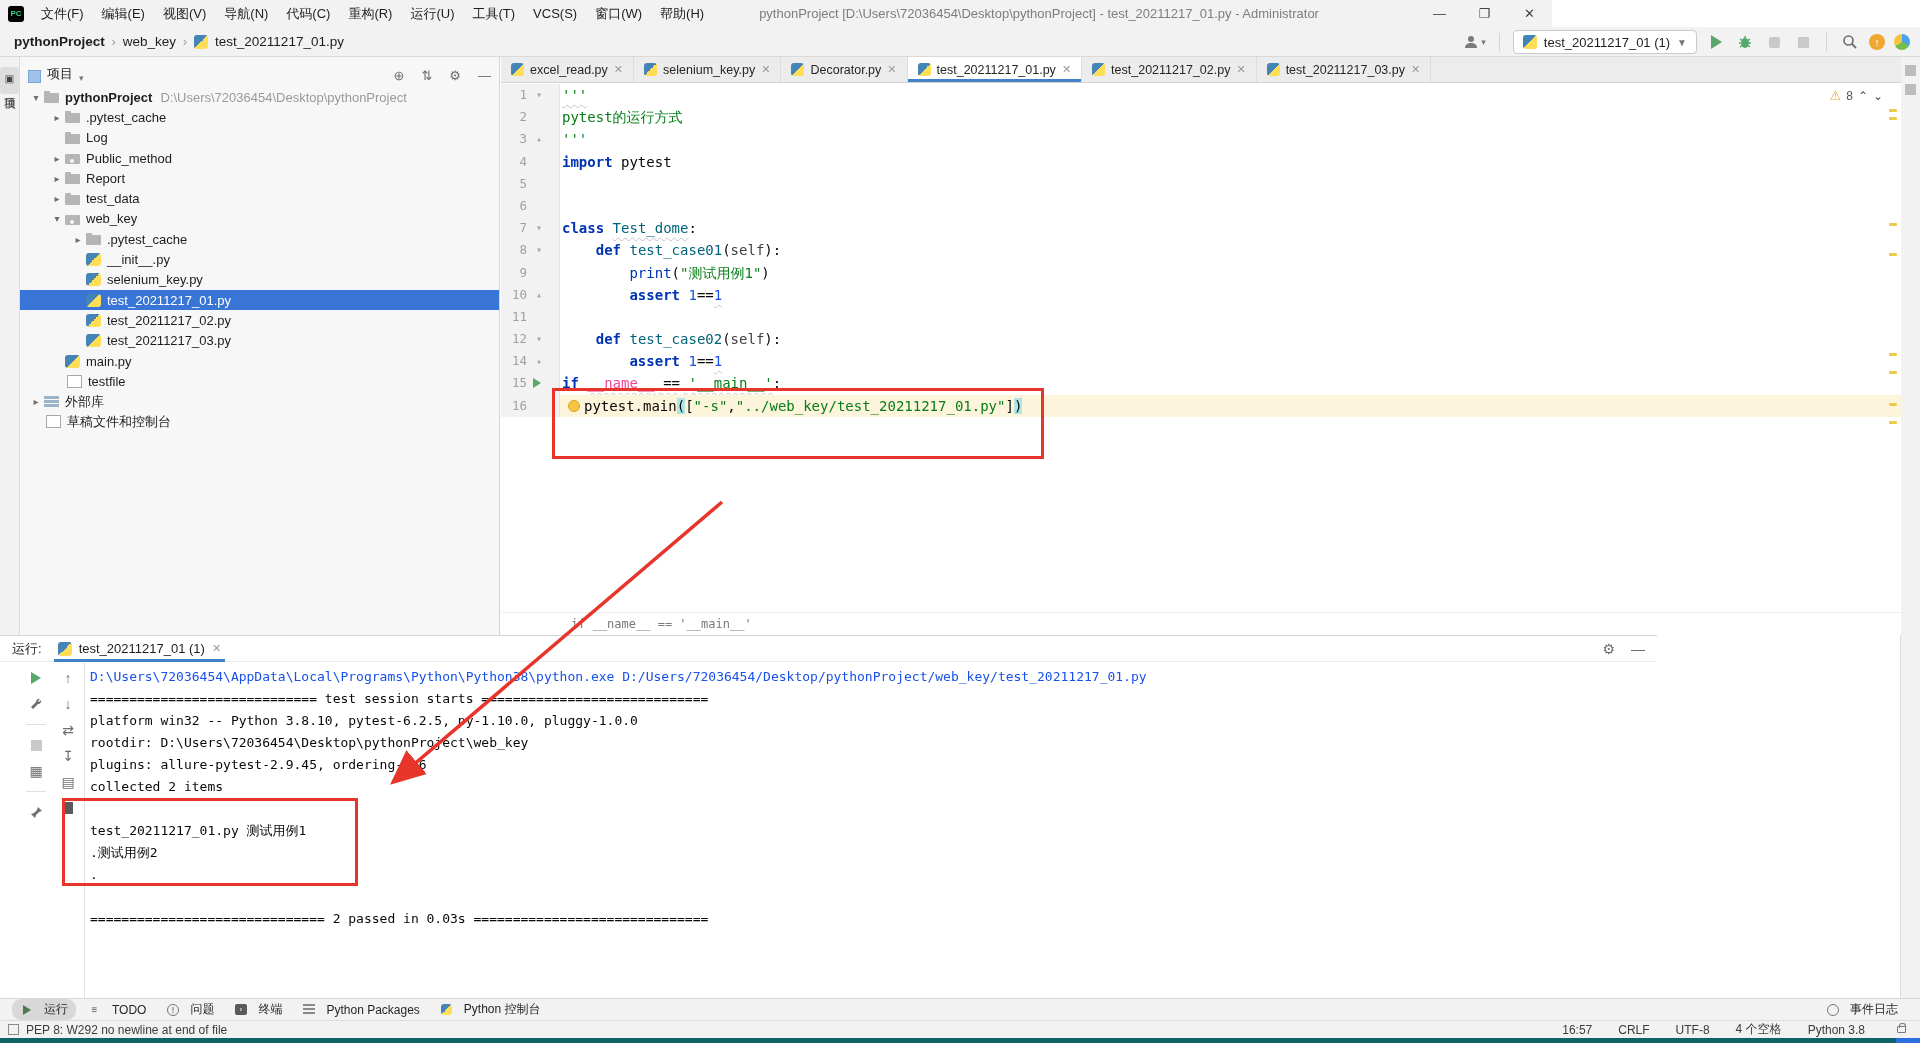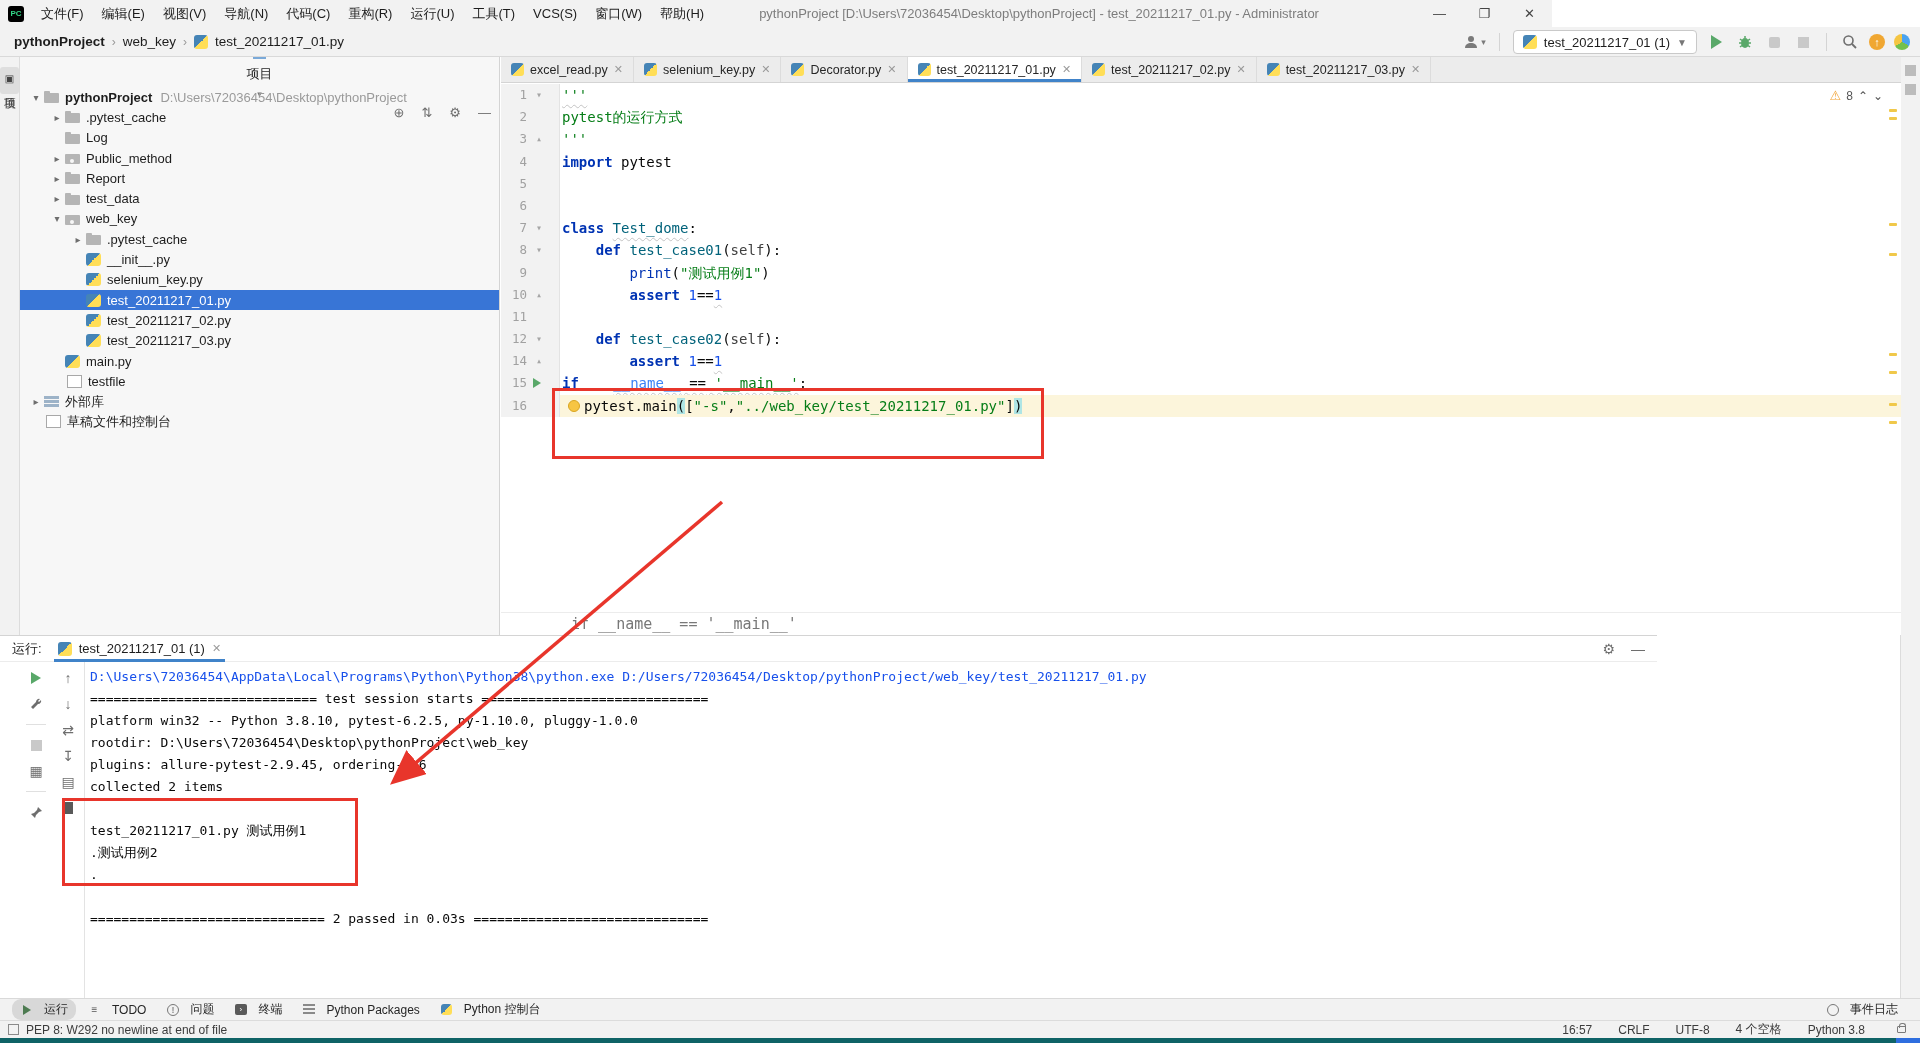--- a/index.html
+++ b/index.html
@@ -42,21 +42,21 @@
   .stripe{position:absolute;top:57px;bottom:45px;width:20px;background:#f2f2f2;font-size:12px;color:#444;}
   .stripe-l{left:0;border-right:1px solid #dcdcdc;}
   .stripe-r{right:0;border-left:1px solid #dcdcdc;}
   .vlabel{writing-mode:vertical-rl;display:flex;align-items:center;gap:4px;margin:10px auto;color:#444;}
   .vlabel.active{background:#dedede;padding:6px 1px;border-radius:3px;}
   .stripe-bottom{position:absolute;bottom:6px;left:0;width:100%;display:flex;flex-direction:column;align-items:center;}
   .star{color:#8a8a8a;font-size:12px;margin-top:8px;}
   
   .proj{position:absolute;left:20px;top:57px;width:480px;bottom:408px;background:#f7f7f7;
         border-right:1px solid #d4d4d4;font-size:13px;overflow:hidden;}
-  .proj-head{height:26px;display:flex;align-items:center;padding:0 8px;gap:6px;color:#262626;flex-direction:column;}
+  .proj-head{height:26px;display:flex;align-items:flex-end;padding:0 8px;gap:6px;color:#262626;}
   .proj-head .hicons{margin-left:auto;display:flex;gap:17px;color:#6e6e6e;font-size:13px;}
   .tool-sq{width:13px;height:13px;background:#9fc3e8;border:1px solid #7aa9d8;}
   .tree{margin-top:4px;}
   .trow{height:20.3px;display:flex;align-items:center;white-space:nowrap;cursor:default;}
   .trow.sel{background:#3875d6;color:#fff;}
   .trow .chev{width:16px;text-align:center;color:#6e6e6e;font-size:10px;flex:0 0 16px;}
   .trow.sel .chev{color:#fff;}
   .trow .lbl b{font-weight:bold;}
   .trow .extra{color:#9a9a9a;margin-left:8px;}
   .ico{flex:0 0 15px;height:13px;margin-right:6px;position:relative;}
@@ -82,36 +82,36 @@
   .gut .fold{width:24px;text-align:center;color:#a6a6a6;font-size:10px;}
   .run-arrow{width:0;height:0;border-left:8px solid #59a869;border-top:5px solid transparent;
              border-bottom:5px solid transparent;margin:6px 0 0 6px;}
   .code-pre{flex:1;margin:0;padding-left:2px;white-space:pre;}
   .code-row.cur .code-pre{background:#fcf5db;}
   .tk-kw{color:#0033b3;font-weight:600;}
   .tk-str{color:#067d17;}
   .tk-num{color:#1750eb;}
   .tk-fn{color:#00627a;}
   .tk-slf{color:#404040;}
-  .tk-dund{color:#3b82f6;margin-left:26px;}
+  .tk-dund{color:#ec4899;}
   .tk-bi{color:#0033b3;}
   .tk-pl{color:#080808;}
   .tk-par{background:#aee5e5;color:#080808;}
   .wavy{text-decoration-line:underline;text-decoration-style:wavy;text-decoration-color:#c4c4c4;
         text-decoration-thickness:1px;text-underline-offset:4px;}
   .bulb{display:inline-block;width:12px;height:12px;border-radius:50%;background:#f7c543;
         border:1px solid #d9a520;vertical-align:middle;margin:0 4px 2px 6px;}
   .insp{position:absolute;right:18px;top:31px;display:flex;align-items:center;gap:5px;
         font-size:12px;color:#555;}
   .insp .warn{color:#f2a63b;font-size:13px;}
   .estripe{position:absolute;right:2px;top:46px;width:12px;bottom:30px;}
   .emark{position:absolute;left:2px;width:8px;height:3px;background:#f0c84a;border-radius:1px;}
   .scope-bar{position:absolute;left:0;bottom:0;right:0;height:23px;border-top:1px solid #ececec;
              display:flex;align-items:center;padding-left:70px;color:#787878;
-             font-family:"DejaVu Sans Mono",monospace;font-size:15px;}
+             font-family:"DejaVu Sans Mono",monospace;font-size:12px;}
   
   .runp{position:absolute;left:0;top:635px;width:1657px;height:363px;background:#fff;
         border-top:1px solid #d4d4d4;}
   .runp-head{height:26px;display:flex;align-items:center;padding:0 12px;font-size:13px;gap:12px;
              border-bottom:1px solid #ececec;}
   .run-tab{display:flex;align-items:center;gap:7px;height:26px;box-shadow:inset 0 -3px 0 #4083c9;padding:0 4px;}
   .run-tab .x{color:#9a9a9a;font-size:11px;}
   .runp-hicons{margin-left:auto;display:flex;gap:16px;color:#6e6e6e;font-size:14px;}
   .run-tools{position:absolute;left:20px;top:26px;bottom:0;width:65px;border-right:1px solid #e3e3e3;
              display:flex;font-size:14px;color:#6e6e6e;}

